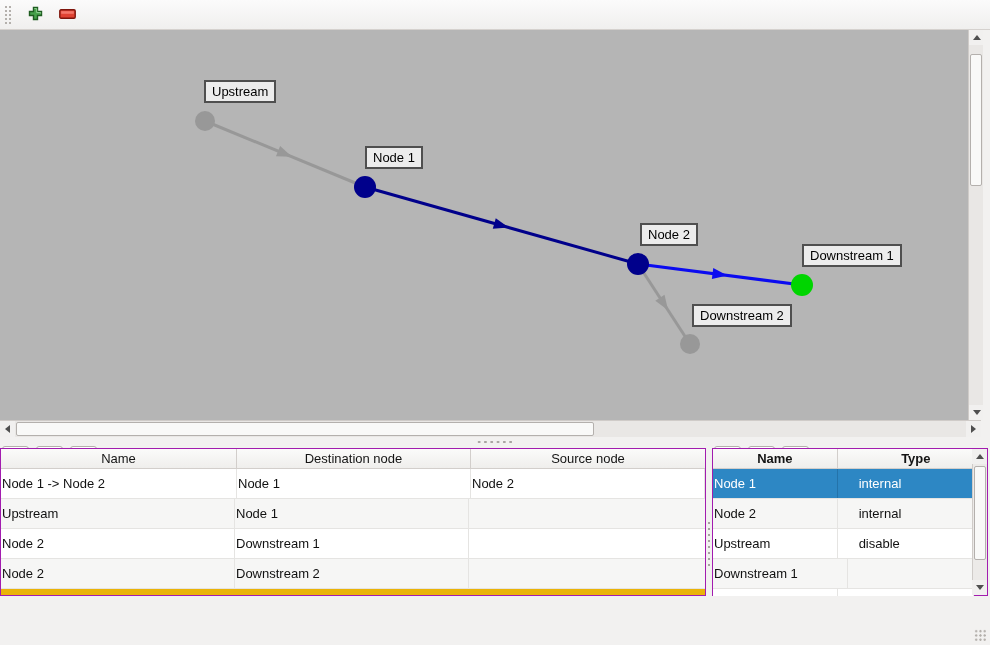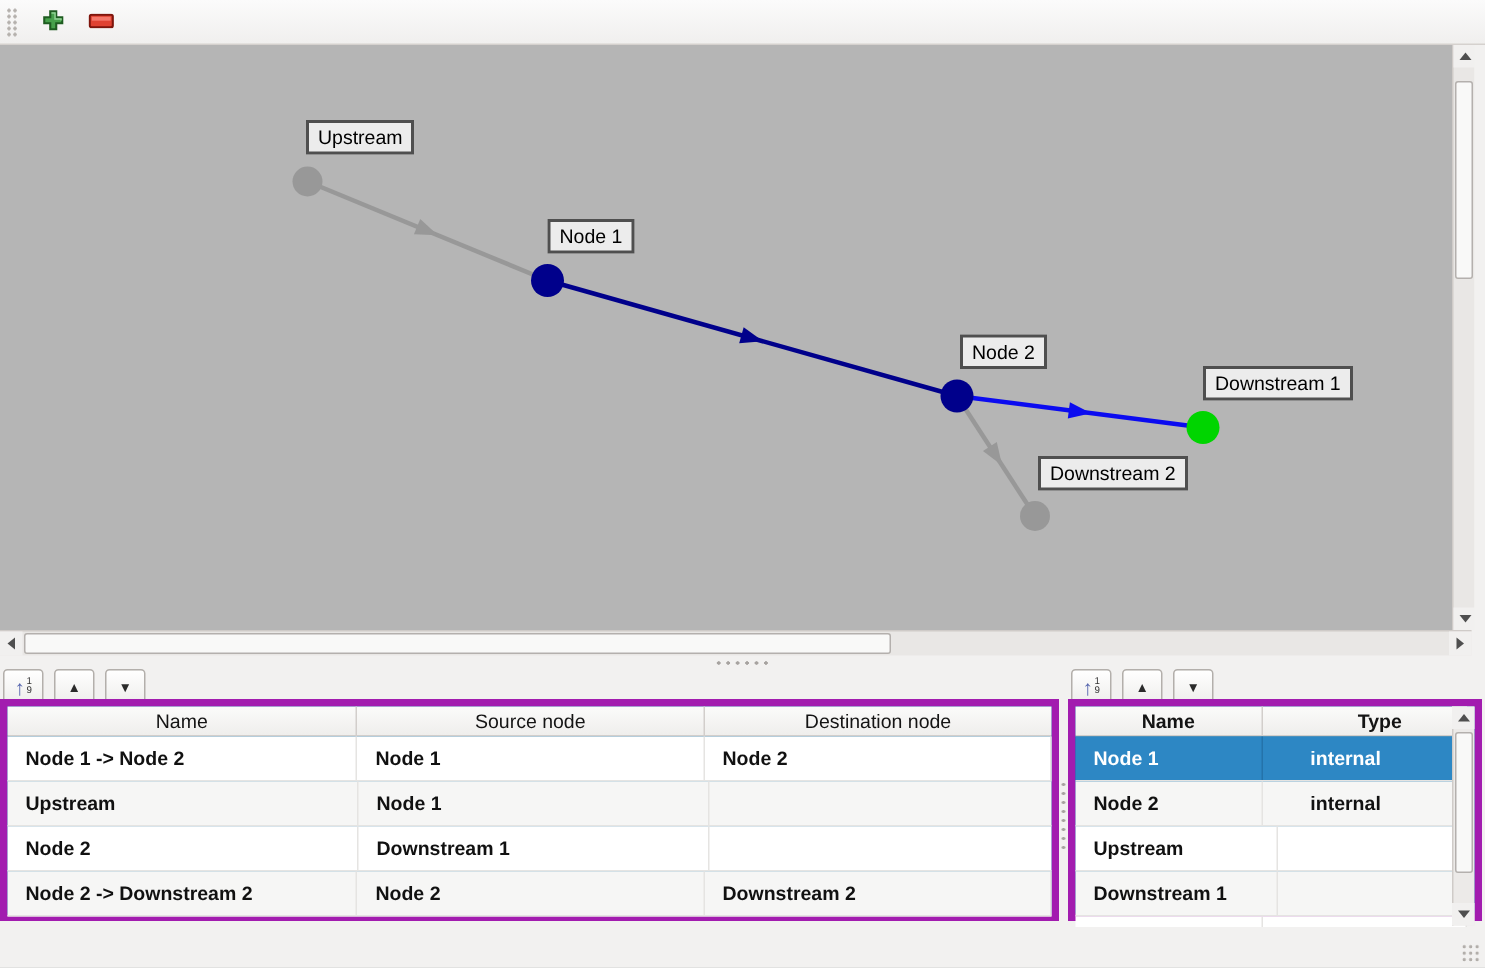--- a/index.html
+++ b/index.html
@@ -63,34 +63,34 @@
   .pane-toolbar { position:absolute; top:446px; height:24px; display:flex; gap:7px; }
   .pane-toolbar.left { left:2px; } .pane-toolbar.right { left:714px; }
   .small-btn { width:27px; height:23px; background:linear-gradient(#ffffff,#efeeec);
     border:1px solid #b3afab; border-radius:3px; padding:0;
     display:flex; align-items:center; justify-content:center; color:#2b2b2b; font-size:9px; }
   .sort-ico { display:flex; align-items:center; line-height:1; }
   .sort-ico .arr { font-size:14px; font-weight:bold; color:#5565ae; margin-right:1px; }
   .sort-ico .digits { display:flex; flex-direction:column; font-size:6.5px; line-height:6px; color:#333; }
 
   
-  .table-box { position:absolute; top:466px; background:#0369a1; border:5px solid #a21caf; }
+  .table-box { position:absolute; top:448px; background:#eab308; border:1px solid #a21caf; }
   .edge-table { left:0; width:706px; height:148px; }
   .node-table { left:712px; width:276px; height:148px; }
   .thead { display:flex; height:20px; background:linear-gradient(#fbfbfa,#efeeec);
     border-bottom:1px solid #d2cecb; }
   .th { border-right:1px solid #d2cecb; display:flex; align-items:center; justify-content:center;
     font-size:13px; color:#141414; }
   .th:last-child { border-right:none; }
   .node-table .th { font-weight:bold; }
   .tr { display:flex; height:30px; border-bottom:1px solid #e5e4e2; background:#fff; }
   .tr.alt { background:#f6f6f5; }
   .tr.sliver { height:7px; border-bottom:none; }
-  .td { border-right:1px solid #e5e4e2; padding:0 12px; display:flex; align-items:center;
-    font-size:13px; color:#111; overflow:hidden; white-space:nowrap;font-weight:bold; }
+  .td { border-right:1px solid #e5e4e2; padding:0 1px; display:flex; align-items:center;
+    font-size:13px; color:#111; overflow:hidden; white-space:nowrap; }
   .tr.selected { background:var(--sel,#2d87c4); }
   .tr.selected .td { color:#fff; border-right-color:#2473aa; }
 
   
   .edge-table .c0 { width:236px; } .edge-table .c1 { width:234px; } .edge-table .c2 { width:234px; }
   .node-table .c0 { width:135px; } .node-table .c1 { width:126px;margin-left:20px; }
   .node-table .body-wrap { width:261px; }
 
   .table-vscroll { position:absolute; right:0; top:0; width:15px; height:146px;
     background:#eceae8; border-left:1px solid #cfcbc8; }
@@ -207,38 +207,37 @@
     <span>▲</span>
   </button>
   <button class="small-btn">
     <span>▼</span>
   </button>
 </div>
 
 <div class="table-box edge-table">
   <div class="thead">
     <div class="th c0">Name</div>
+    <div class="th c2">Destination node</div>
     <div class="th c1">Source node</div>
-    <div class="th c2">Destination node</div>
   </div>
   <div class="tr">
     <div class="td c0">Node 1 -&gt; Node 2</div>
     <div class="td c1">Node 1</div>
     <div class="td c2">Node 2</div>
   </div>
   <div class="tr alt">
     <div class="td c1">Upstream</div>
     <div class="td c2">Node 1</div>
   </div>
   <div class="tr">
     <div class="td c1">Node 2</div>
     <div class="td c2">Downstream 1</div>
   </div>
   <div class="tr alt">
-    <div class="td c0">Node 2 -&gt; Downstream 2</div>
     <div class="td c1">Node 2</div>
     <div class="td c2">Downstream 2</div>
   </div>
 </div>
 
 <div class="splitter-v">
   <div class="dots"></div>
 </div>
 
 <div class="table-box node-table">
@@ -250,20 +249,21 @@
     <div class="tr selected">
       <div class="td c0">Node 1</div>
       <div class="td c1">internal</div>
     </div>
     <div class="tr alt">
       <div class="td c0">Node 2</div>
       <div class="td c1">internal</div>
     </div>
     <div class="tr">
       <div class="td c0">Upstream</div>
+      <div class="td c1">disable</div>
     </div>
     <div class="tr alt">
       <div class="td c0">Downstream 1</div>
     </div>
     <div class="tr sliver">
       <div class="td c0"></div>
       <div class="td c1"></div>
     </div>
   </div>
   <div class="table-vscroll">

